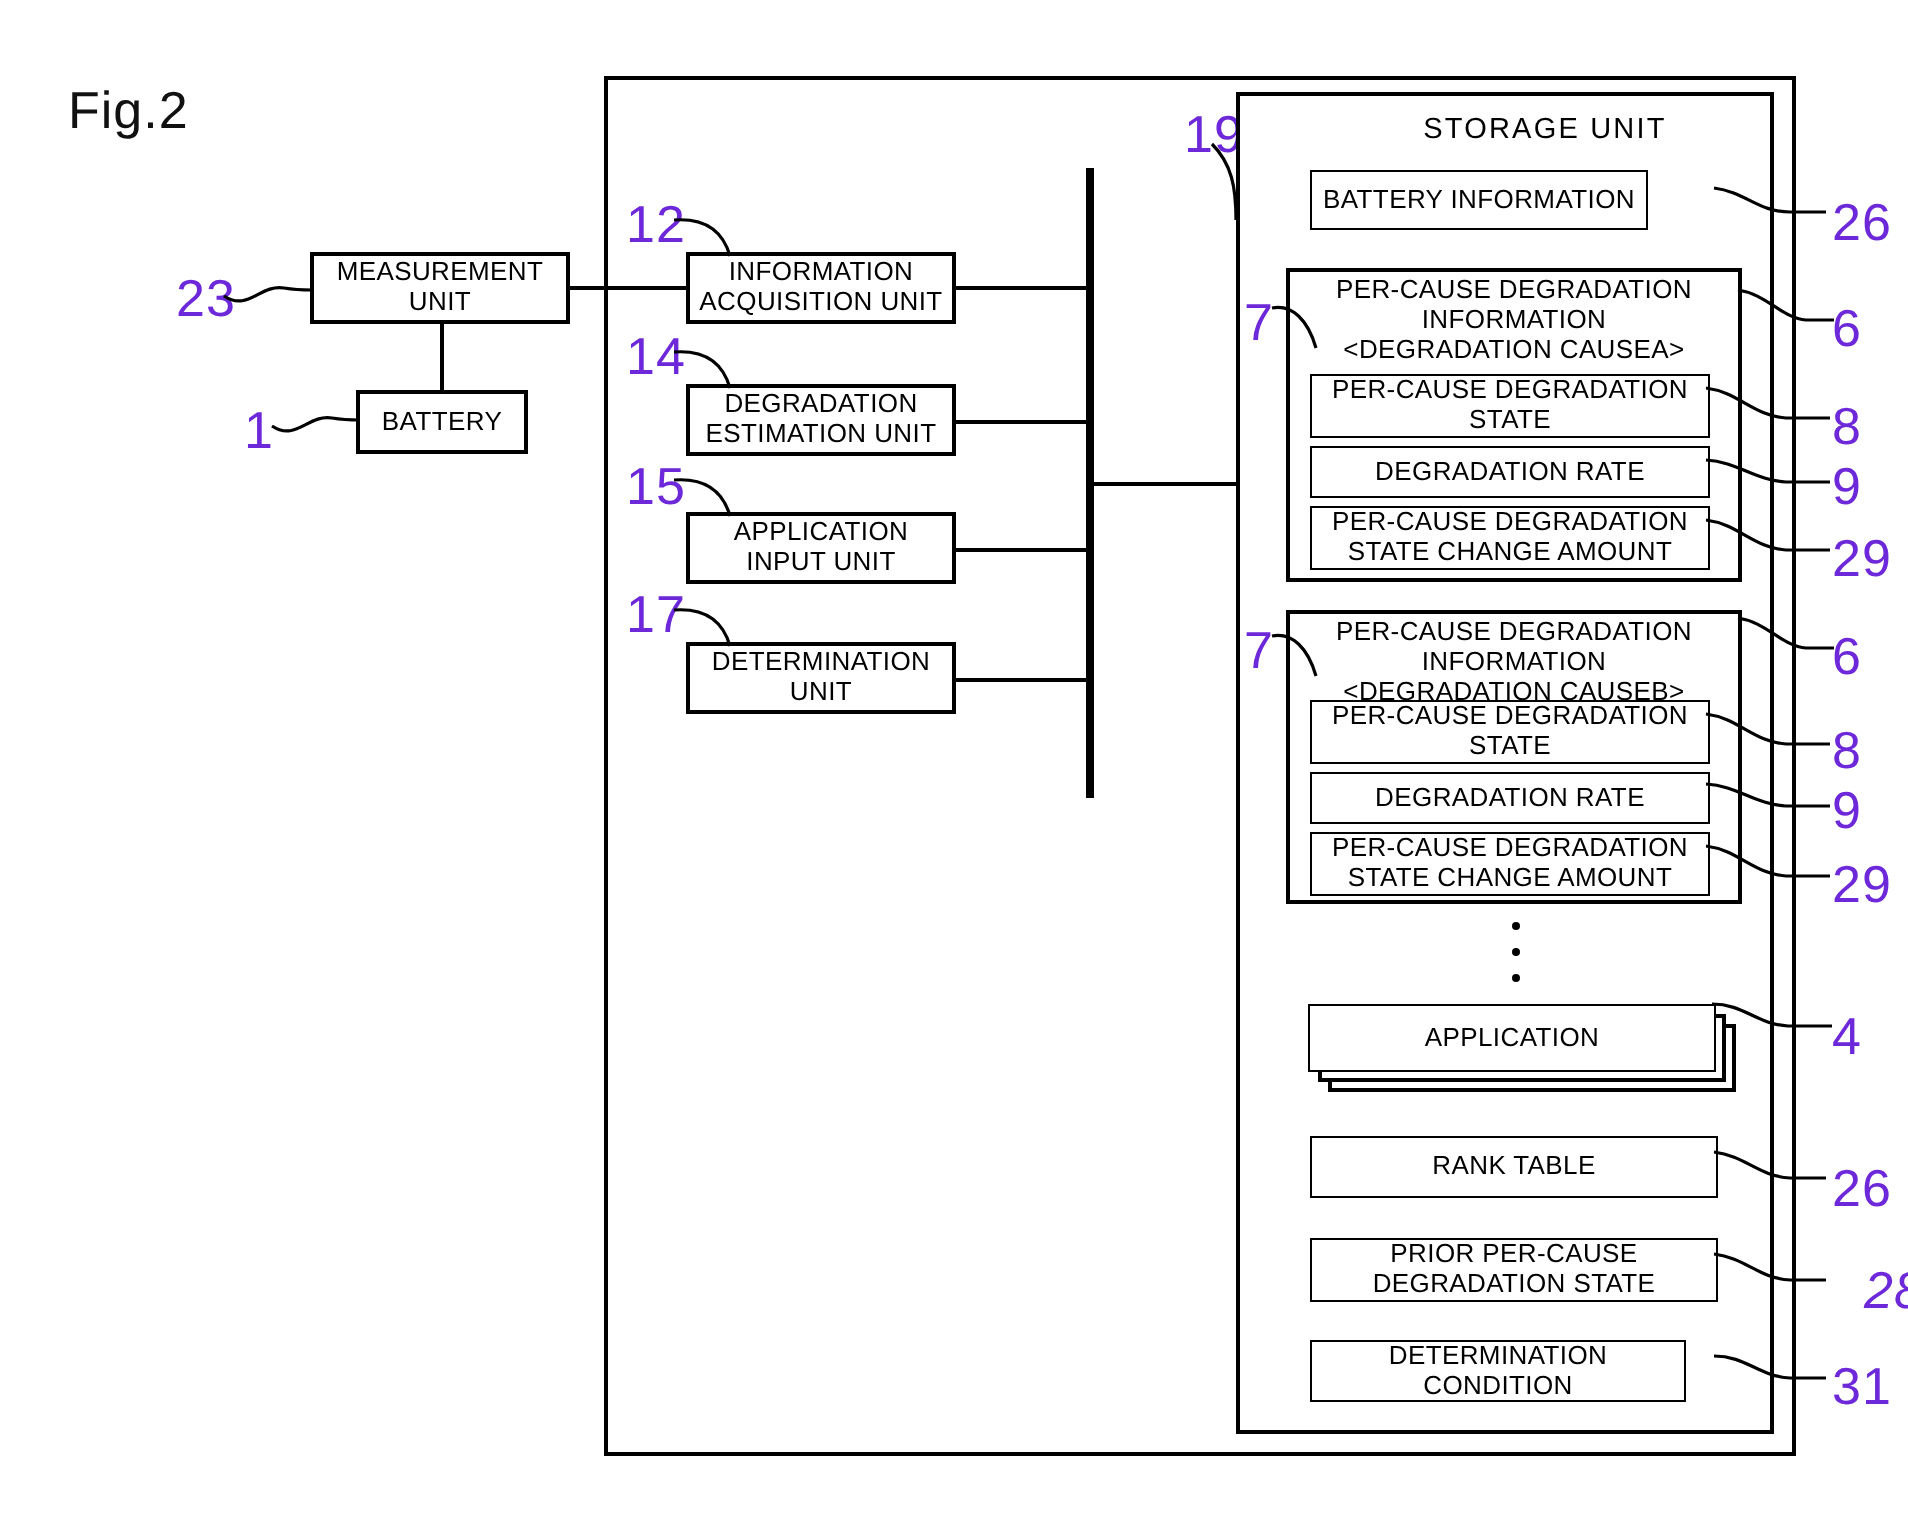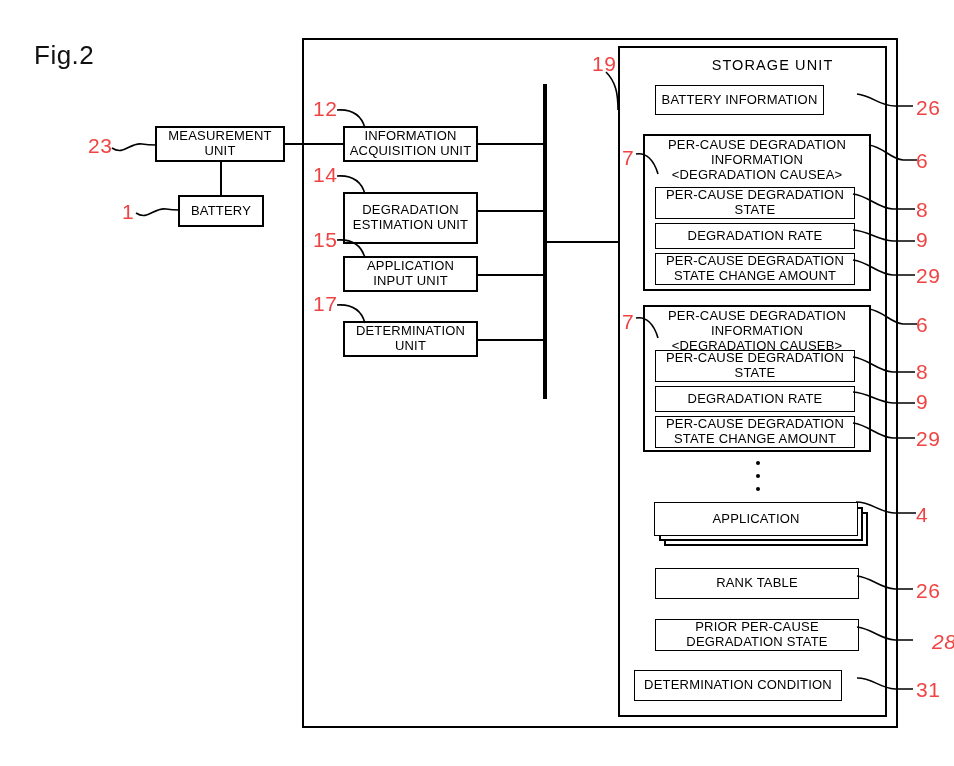--- a/index.html
+++ b/index.html
@@ -66,22 +66,22 @@
     text-align: center;
     font-size: 13px;
     line-height: 1.15;
     letter-spacing: 0.2px;
     color: #000;
     padding-top: 2px;
   }
 
   
   .ref {
-    font-size: 21px;
-    color: #ef4444;
+    font-size: 26px;
+    color: #6d28d9;
     letter-spacing: 0.5px;
     white-space: nowrap;
   }
 
   
   .hline { background: #000; height: 2px; }
   .vline { background: #000; width: 2px; }
   .bus   { background: #000; width: 4px; }
 
   
@@ -133,21 +133,21 @@
   <div class="abs hline" style="left:285px; top:143px; width:58px;"></div>
 
   <div class="abs box" style="left:343px; top:126px; width:135px; height:36px;justify-content:center;">
     <span>INFORMATION ACQUISITION UNIT</span>
   </div>
   <div class="abs ref" style="left:313px; top:97px;">12</div>
   <svg class="lead" style="left:337px; top:108px; width:44px; height:26px;">
     <path d="M0,2 C14,1 24,6 28,20"></path>
   </svg>
 
-  <div class="abs box" style="left:343px; top:192px; width:135px; height:52px;">
+  <div class="abs box" style="left:343px; top:192px; width:135px; height:36px;">
     <span>DEGRADATION ESTIMATION UNIT</span>
   </div>
   <div class="abs ref" style="left:313px; top:163px;">14</div>
   <svg class="lead" style="left:337px; top:174px; width:44px; height:26px;">
     <path d="M0,2 C14,1 24,6 28,20"></path>
   </svg>
 
   <div class="abs box" style="left:343px; top:256px; width:135px; height:36px;">
     <span>APPLICATION INPUT UNIT</span>
   </div>
@@ -290,21 +290,21 @@
   </svg>
 
   <div class="abs box thin" style="left:655px; top:619px; width:204px; height:32px;">
     <span>PRIOR PER-CAUSE DEGRADATION STATE</span>
   </div>
   <div class="abs ref" style="left:932px; top:630px;font-style:italic;">28</div>
   <svg class="lead" style="left:857px; top:625px; width:60px; height:24px;">
     <path d="M0,2 C16,4 22,14 38,15 C46,15 50,15 56,15"></path>
   </svg>
 
-  <div class="abs box thin" style="left:634px; top:670px; width:208px; height:31px;">
+  <div class="abs box thin" style="left:655px; top:670px; width:188px; height:31px;">
     <span>DETERMINATION CONDITION</span>
   </div>
   <div class="abs ref" style="left:916px; top:678px;">31</div>
   <svg class="lead" style="left:857px; top:676px; width:60px; height:22px;">
     <path d="M0,2 C16,2 22,12 38,13 C46,13 50,13 56,13"></path>
   </svg>
 
 </div>
 
 </body></html>

